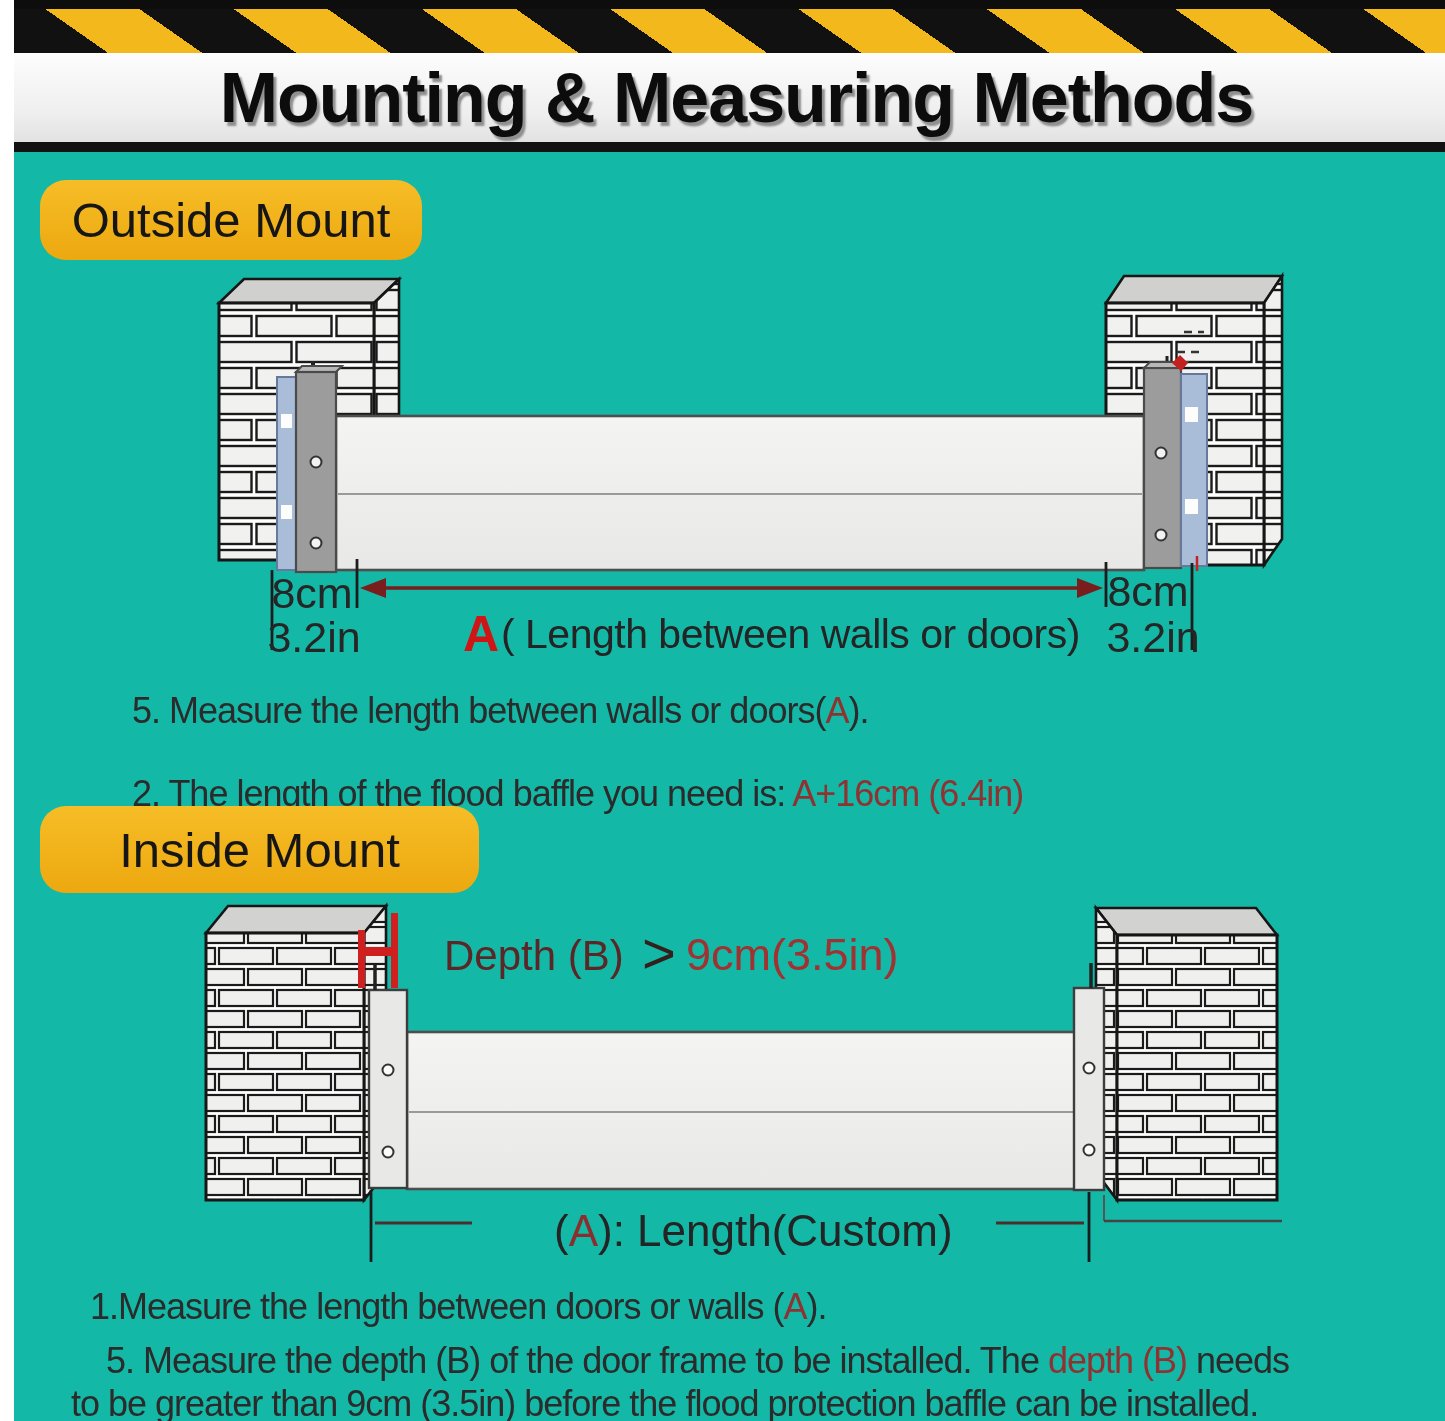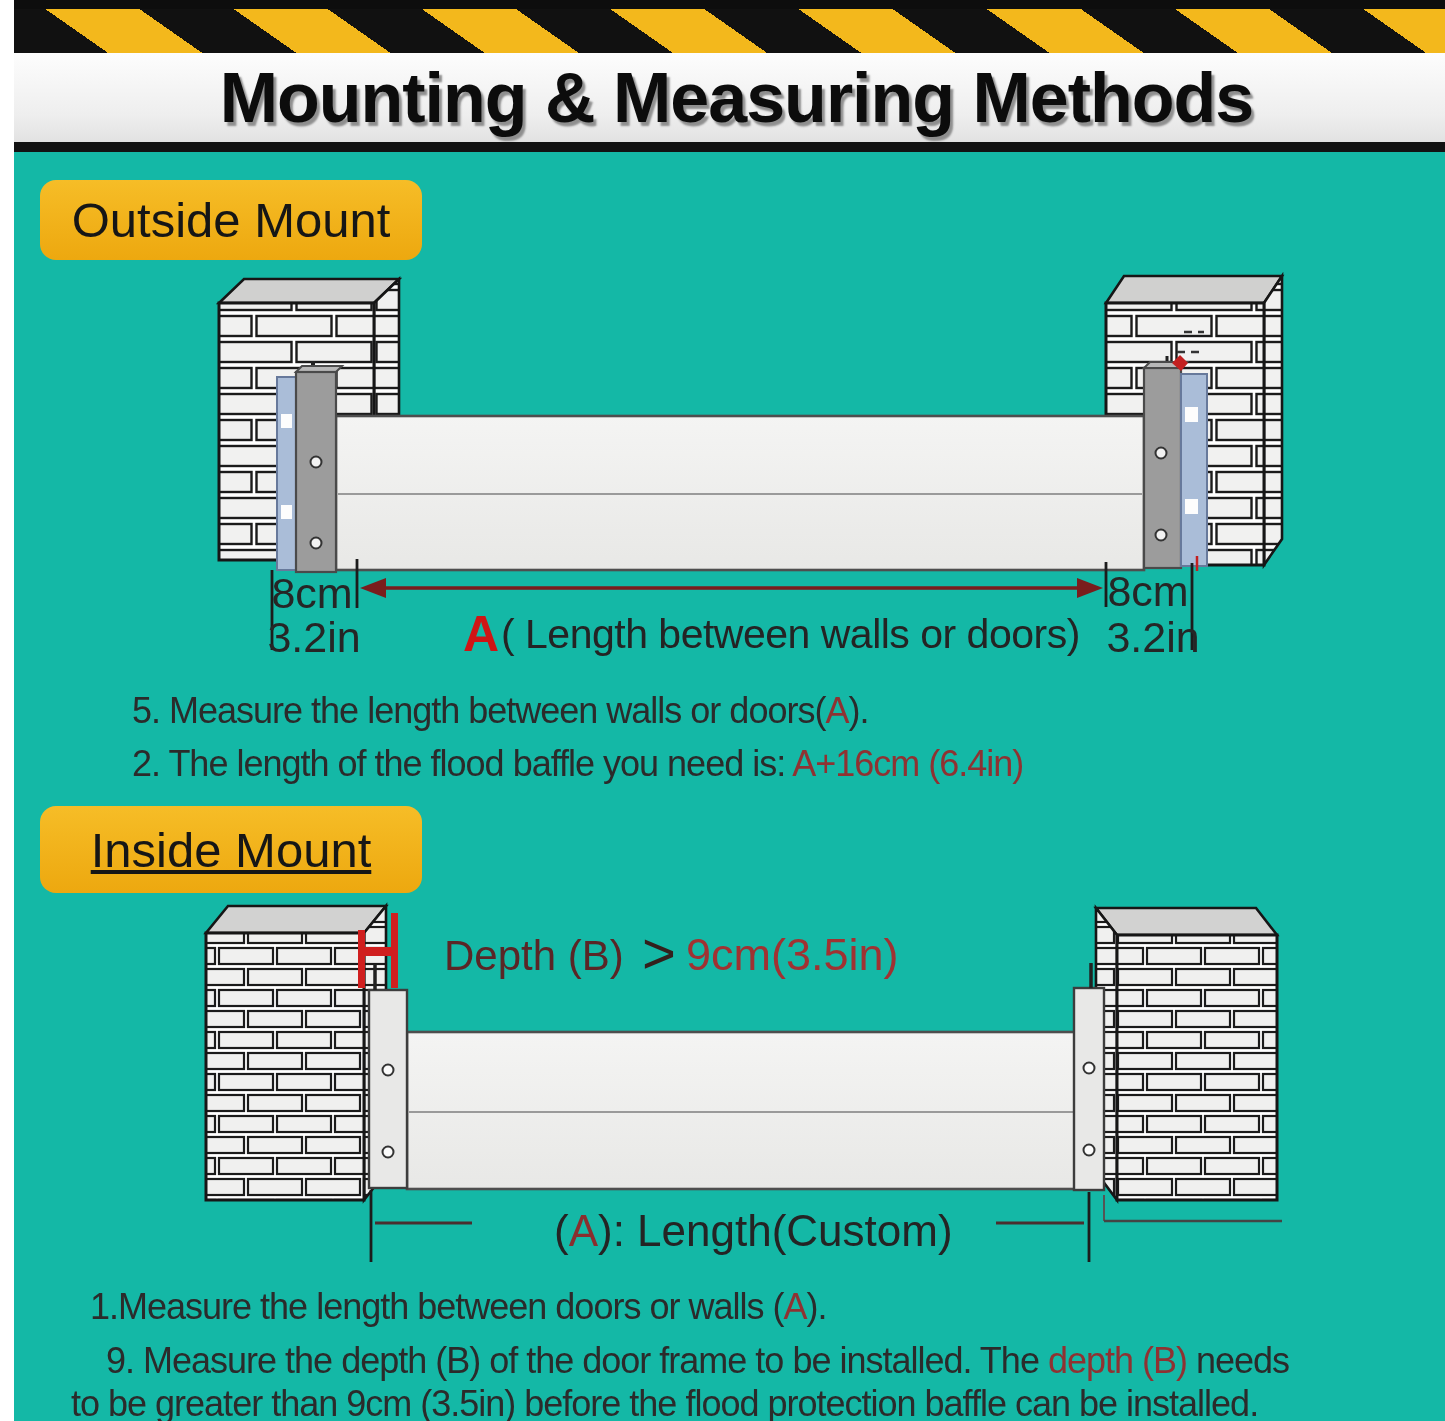--- a/index.html
+++ b/index.html
@@ -12,36 +12,36 @@
   .hazard-top{position:absolute;left:0;top:0;width:1445px;height:9px;background:#0d0d0d;}
   .banner{position:absolute;left:0;top:53px;width:1445px;height:89px;
           background:linear-gradient(180deg,#fdfdfd 0%,#eeeeee 70%,#e2e2e2 100%);
           display:flex;align-items:center;justify-content:center;}
   .banner-title{font-size:70px;font-weight:bold;letter-spacing:-1px;color:#0c0c0c;
           text-shadow:3px 4px 2px #8f8f8f;white-space:nowrap;}
   .bar{position:absolute;left:0;top:142px;width:1445px;height:10px;background:#121212;}
 
   
   .pill{position:absolute;background:linear-gradient(180deg,#f6bd27,#eda80f);
-        border-radius:16px;display:flex;align-items:center;justify-content:center;
+        border-radius:26px;display:flex;align-items:center;justify-content:center;
         color:#161616;font-size:49px;}
   #pill-outside{left:26px;top:180px;width:382px;height:80px;}
-  #pill-inside{left:26px;top:806px;width:382px;height:87px;text-decoration:underline;}
+  #pill-inside{left:26px;top:806px;width:439px;height:87px;}
 
   
   svg{position:absolute;left:0;}
   #svg1{top:260px;width:1445px;height:430px;}
   #svg2{top:900px;width:1445px;height:375px;}
   svg text{font-family:"Liberation Sans",sans-serif;}
 
   
   .instr{position:absolute;white-space:nowrap;font-size:36px;color:#2b2b2b;letter-spacing:-1px;}
   .instr .em{color:#8f3232;}
   #o-i1{left:118px;top:690px;}
-  #o-i2{left:118px;top:743px;}
+  #o-i2{left:118px;top:773px;}
   #i-i1{left:76px;top:1286px;text-align:right;}
   #i-i2{left:92px;top:1340px;}
   #i-i3{left:57px;top:1383px;}
 </style>
 </head>
 <body>
 
 <div class="page">
 
   <div class="hazard"></div>
@@ -206,19 +206,19 @@
 
     <text x="540" y="1246" font-size="44" fill="#242424">
       <tspan>(</tspan><tspan fill="#8a2e2e">A</tspan><tspan>): Length(Custom)</tspan>
     </text>
   </svg>
 
   <div class="instr" id="i-i1">
     <span>1.Measure the length between doors or walls (</span><span class="em">A</span><span>).</span>
   </div>
   <div class="instr" id="i-i2">
-    <span>9. Measure the depth (B) of the door frame to be installed. The </span><span class="em">depth (B)</span><span> needs</span>
+    <span>5. Measure the depth (B) of the door frame to be installed. The </span><span class="em">depth (B)</span><span> needs</span>
   </div>
   <div class="instr" id="i-i3">
     <span>to be greater than 9cm (3.5in) before the flood protection baffle can be installed.</span><span class="em"></span><span></span>
   </div>
 
 </div>
 
 </body></html>

